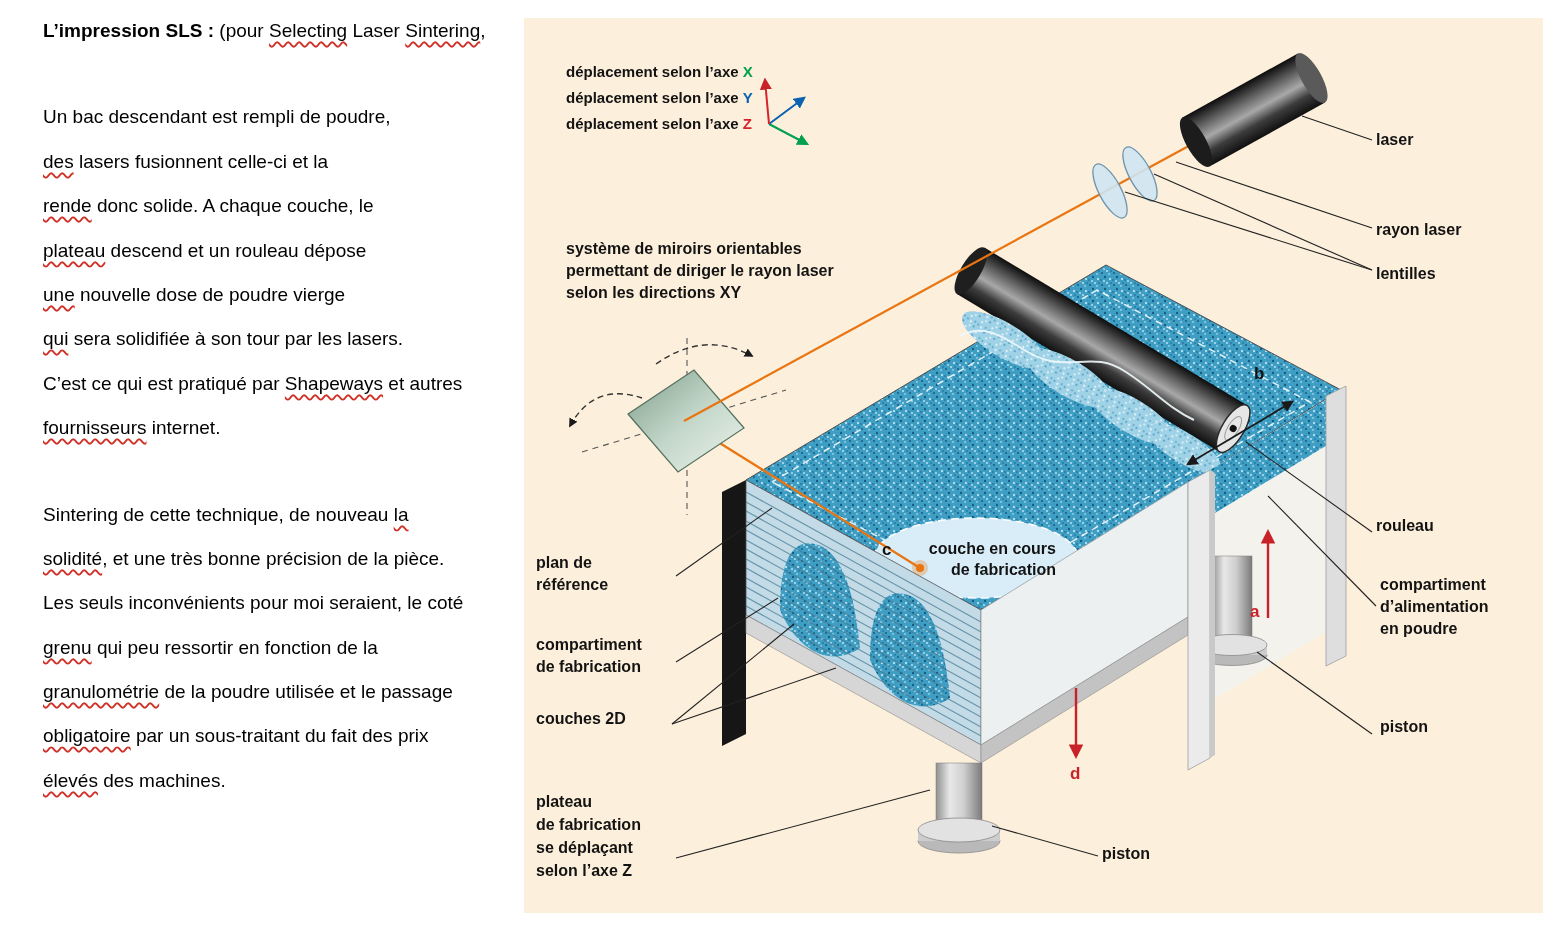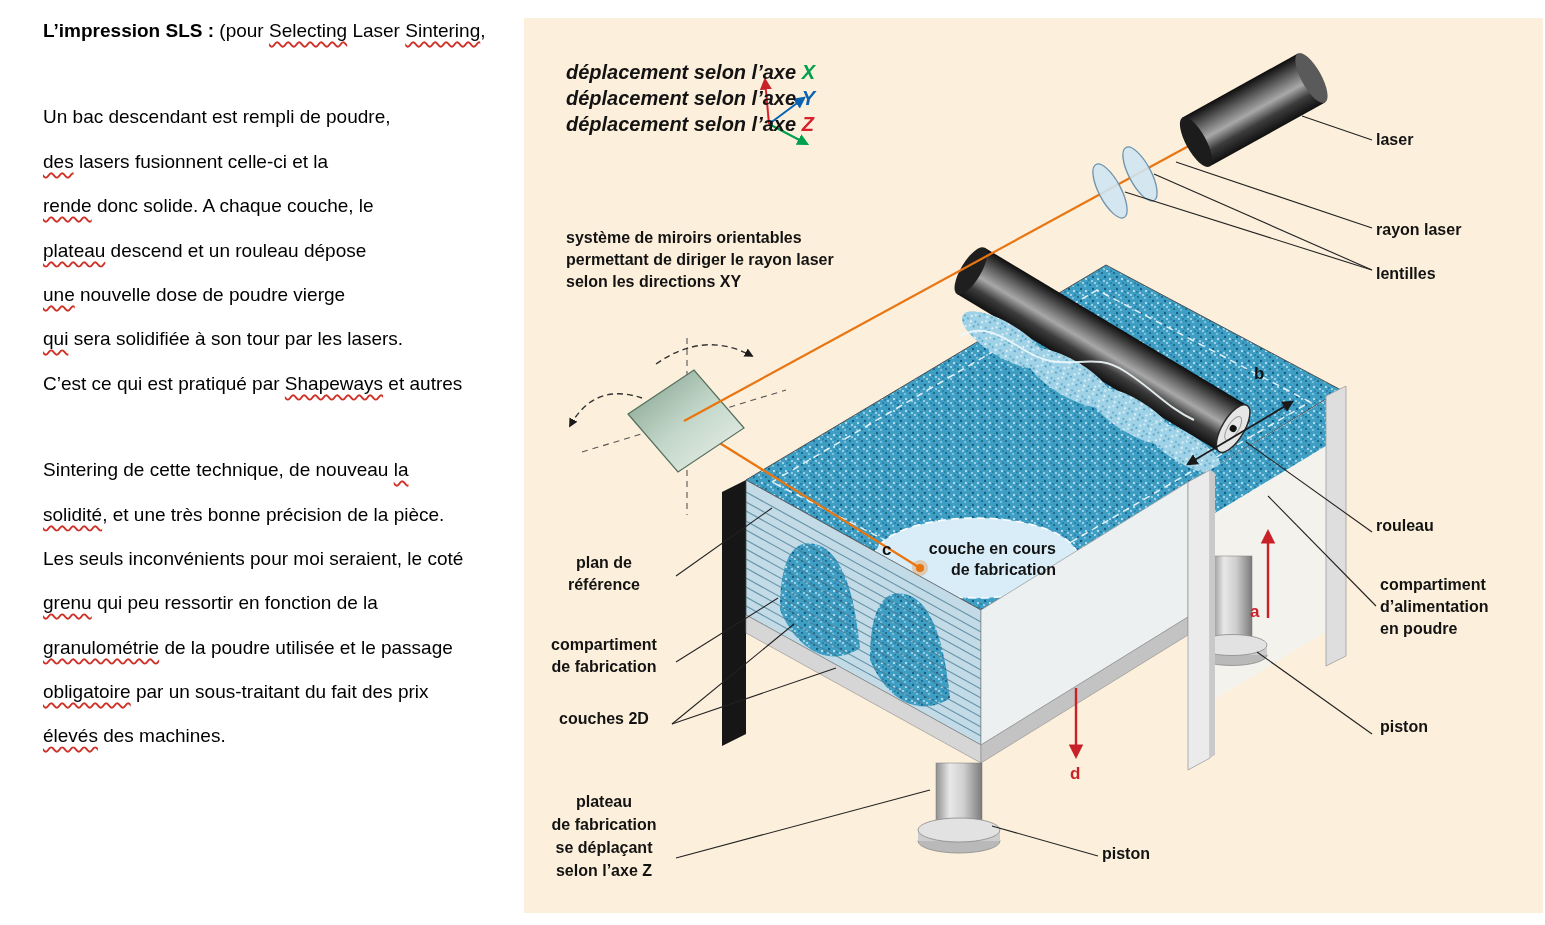--- a/index.html
+++ b/index.html
@@ -14,45 +14,46 @@
   .doc .sp { text-decoration-line:underline; text-decoration-style:wavy;
              text-decoration-color:#cf3127; text-decoration-thickness:1.5px;
              text-underline-offset:4px; }
 
   
   .panel { position:absolute; left:524px; top:18px; width:1019px; height:895px; background:#fcefdb; }
   .panel svg { position:absolute; left:0; top:0; }
 
   .dlabel { position:absolute; font-size:16px; font-weight:600; color:#131313;
             line-height:21px; white-space:pre-line; }
-  .dlabel.ra { text-align:center; }
+  .dlabel.ra { text-align:left; }
   .dlabel.ctr { text-align:right; }
   .dlabel.lh22 { line-height:22px; }
   .dlabel.lh23 { line-height:23px; }
   .marker { position:absolute; font-size:17px; font-weight:700; color:#131313; }
   .marker.red { color:#c92128; }
-  .axis-row { position:absolute; font-size:20px; font-weight:600; color:#131313; line-height:20px; white-space:nowrap;font-style:italic; }
+  .axis-row { position:absolute; font-size:15px; font-weight:600; color:#131313; line-height:20px; white-space:nowrap; }
   .ax { font-weight:700; }
   .ax.x { color:#00a04e; } .ax.y { color:#0a62b0; } .ax.z { color:#d6222a; }
 </style>
 </head>
 <body>
 
 <div class="doc">
   <div class="para">
       <div class="tline"><span class="b">L’impression SLS : </span><span>(pour </span><span class="sp">Selecting</span><span> Laser </span><span class="sp">Sintering</span><span>,</span></div>
     </div>
   <div class="para">
       <div class="tline"><span>Un bac descendant est rempli de poudre,</span></div>
       <div class="tline"><span class="sp">des</span><span> lasers fusionnent celle-ci et la</span></div>
       <div class="tline"><span class="sp">rende</span><span> donc solide. A chaque couche, le</span></div>
       <div class="tline"><span class="sp">plateau</span><span> descend et un rouleau dépose</span></div>
       <div class="tline"><span class="sp">une</span><span> nouvelle dose de poudre vierge</span></div>
       <div class="tline"><span class="sp">qui</span><span> sera solidifiée à son tour par les lasers.</span></div>
       <div class="tline"><span>C’est ce qui est pratiqué par </span><span class="sp">Shapeways</span><span> et autres</span></div>
+      <div class="tline"><span class="sp">fournisseurs</span><span> internet.</span></div>
     </div>
   <div class="para">
       <div class="tline"><span>Sintering de cette technique, de nouveau </span><span class="sp">la</span></div>
       <div class="tline"><span class="sp">solidité</span><span>, et une très bonne précision de la pièce.</span></div>
       <div class="tline"><span>Les seuls inconvénients pour moi seraient, le coté</span></div>
       <div class="tline"><span class="sp">grenu</span><span> qui peu ressortir en fonction de la</span></div>
       <div class="tline"><span class="sp">granulométrie</span><span> de la poudre utilisée et le passage</span></div>
       <div class="tline"><span class="sp">obligatoire</span><span> par un sous-traitant du fait des prix</span></div>
       <div class="tline"><span class="sp">élevés</span><span> des machines.</span></div>
     </div>
@@ -241,21 +242,21 @@
     <line x1="148" y1="706" x2="270" y2="606"></line>
     <line x1="148" y1="706" x2="312" y2="650"></line>
     <line x1="152" y1="840" x2="406" y2="772"></line>
   </g>
 </svg>
 
   <div class="axis-row" style="left:42px;top:44px"><span>déplacement selon l’axe </span><span class="ax x">X</span></div>
   <div class="axis-row" style="left:42px;top:70px"><span>déplacement selon l’axe </span><span class="ax y">Y</span></div>
   <div class="axis-row" style="left:42px;top:96px"><span>déplacement selon l’axe </span><span class="ax z">Z</span></div>
 
-  <div class="dlabel lh22" style="left:42px;top:209px;width:270px">système de miroirs orientables
+  <div class="dlabel lh22" style="left:42px;top:220px;width:270px">système de miroirs orientables
 permettant de diriger le rayon laser
 selon les directions XY</div>
   <div class="dlabel" style="left:852px;top:111px">laser</div>
   <div class="dlabel" style="left:852px;top:201px">rayon laser</div>
   <div class="dlabel" style="left:852px;top:245px">lentilles</div>
   <div class="dlabel" style="left:852px;top:497px">rouleau</div>
   <div class="dlabel lh22" style="left:856px;top:556px">compartiment
 d’alimentation
 en poudre</div>
   <div class="dlabel" style="left:856px;top:698px">piston</div>

